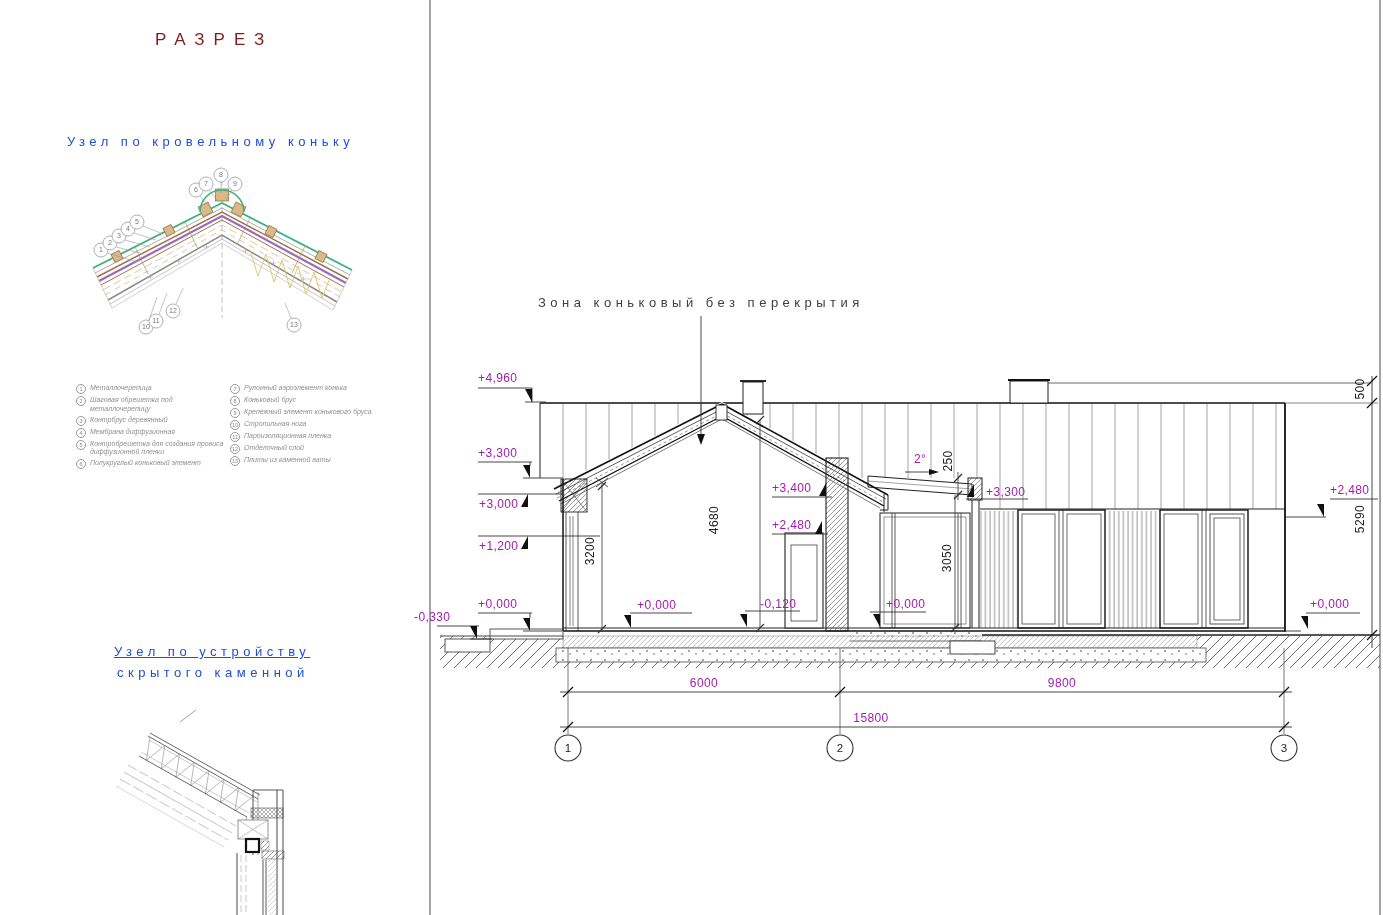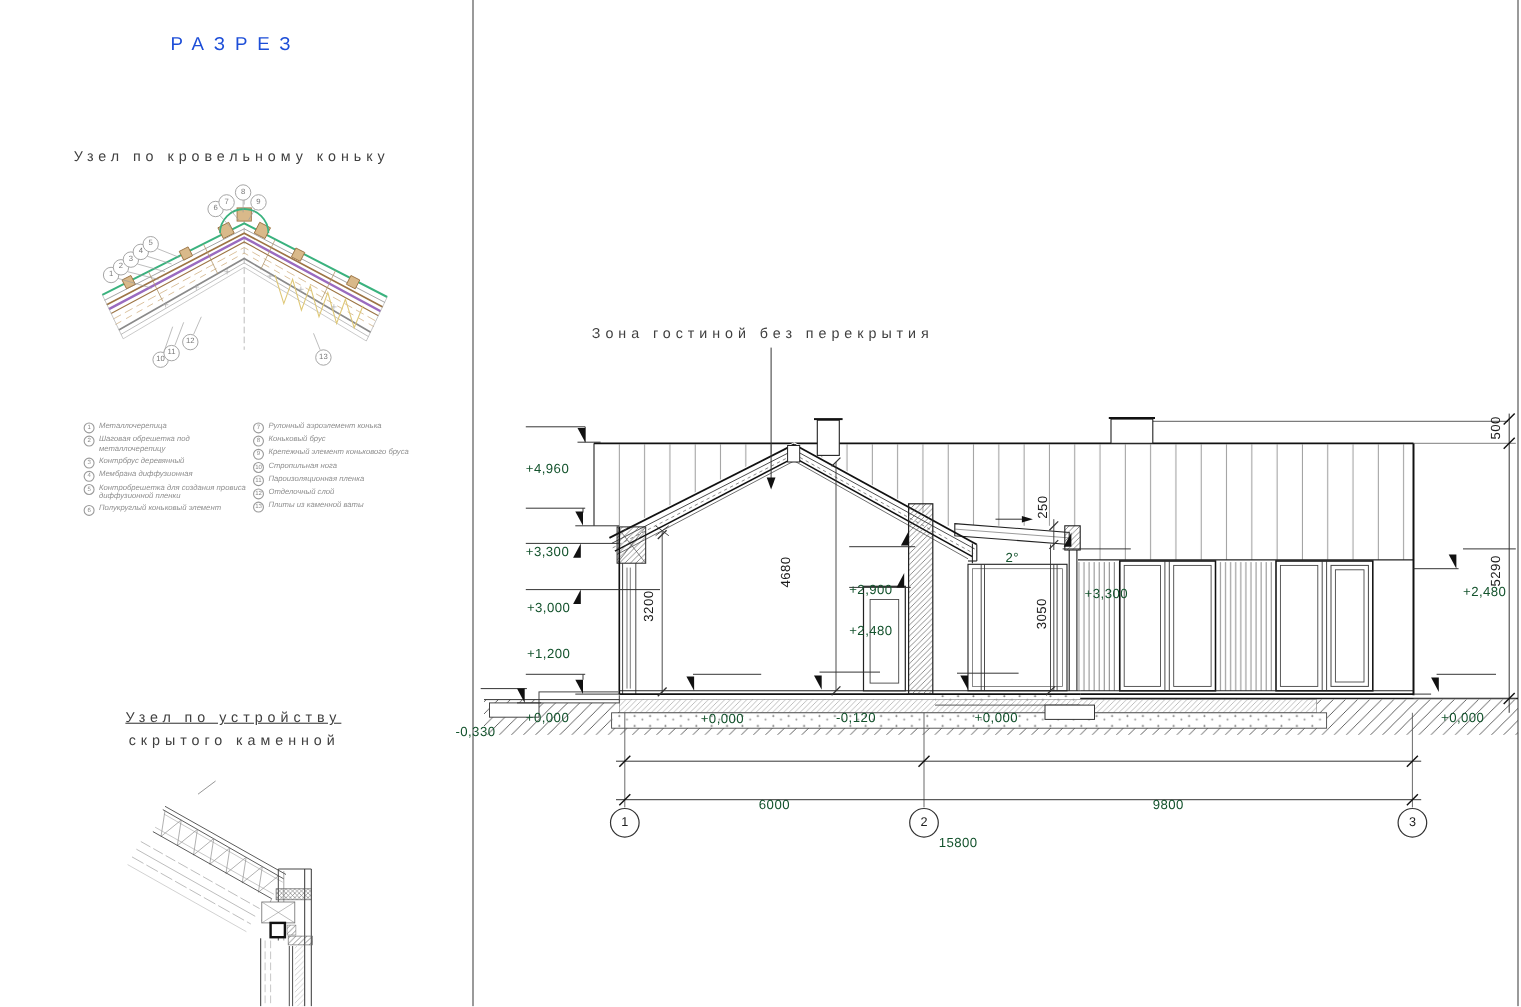--- a/index.html
+++ b/index.html
@@ -1,23 +1,23 @@
 <!DOCTYPE html>
 <html><head>
 <meta charset="utf-8">
 <style>
   html,body{margin:0;padding:0;background:#ffffff;}
   #stage{position:relative;width:1383px;height:915px;background:#fff;overflow:hidden;
          font-family:"Liberation Sans",sans-serif;}
   #linework{position:absolute;left:0;top:0;}
   .txt{position:absolute;white-space:nowrap;color:#2d2d2d;}
-  .t-title{font-size:17px;letter-spacing:9px;color:#1d4ed8;}
-  .t-head{font-size:13px;letter-spacing:4.5px;color:#404040;}
+  .t-title{font-size:17px;letter-spacing:9px;color:#7f1d1d;}
+  .t-head{font-size:13px;letter-spacing:4.5px;color:#1d4ed8;}
   .t-zone{font-size:13px;letter-spacing:4.5px;color:#3f3f3f;}
-  .t-dim{font-size:12px;letter-spacing:0.4px;color:#14532d;margin-top:48px;}
+  .t-dim{font-size:12px;letter-spacing:0.4px;color:#a21caf;}
   .t-dim-c{transform:translateX(-50%);}
   .t-rot{position:absolute;white-space:nowrap;font-size:12px;letter-spacing:0.4px;color:#1d1d1d;
          transform:translate(-50%,-50%) rotate(-90deg);}
   .legend{position:absolute;width:152px;}
   .lrow{display:flex;align-items:flex-start;margin-bottom:2px;min-height:9px;}
   .lnum{flex:0 0 auto;display:inline-block;width:8px;height:8px;border:0.7px solid #9a9a9a;
         border-radius:50%;font-size:5.5px;line-height:8px;text-align:center;color:#8a8a8a;
         margin-right:4px;font-style:normal;}
   .ltxt{font-size:7px;font-style:italic;color:#8f8f8f;line-height:1.25;white-space:normal;}
   .callout{position:absolute;width:14px;height:14px;font-size:7px;line-height:14px;
@@ -381,21 +381,21 @@
         <polygon points="1308,629 1308,616 1301,616"></polygon>
       </g>
     </g>
   </g>
 </svg>
 
 <div class="txt t-title" style="left:155px;top:30px;">РАЗРЕЗ</div>
 <div class="txt t-head" style="left:67px;top:134px;">Узел по кровельному коньку</div>
 <div class="txt t-head" style="left:114px;top:644px;text-decoration:underline;">Узел по устройству</div>
 <div class="txt t-head" style="left:117px;top:665px;">скрытого каменной</div>
-<div class="txt t-zone" style="left:538px;top:295px;">Зона гостиной без перекрытия</div>
+<div class="txt t-zone" style="left:538px;top:295px;">Зона коньковый без перекрытия</div>
 
 <div class="callout" style="left:94px;top:243px;">1</div>
 <div class="callout" style="left:103px;top:236px;">2</div>
 <div class="callout" style="left:112px;top:229px;">3</div>
 <div class="callout" style="left:121px;top:222px;">4</div>
 <div class="callout" style="left:130px;top:215px;">5</div>
 <div class="callout" style="left:189px;top:183px;">6</div>
 <div class="callout" style="left:199px;top:177px;">7</div>
 <div class="callout" style="left:214px;top:168px;">8</div>
 <div class="callout" style="left:228px;top:177px;">9</div>
@@ -463,21 +463,21 @@
 
 <div class="txt t-dim" style="left:478px;top:371px;">+4,960</div>
 <div class="txt t-dim" style="left:478px;top:446px;">+3,300</div>
 <div class="txt t-dim" style="left:479px;top:497px;">+3,000</div>
 <div class="txt t-dim" style="left:479px;top:539px;">+1,200</div>
 <div class="txt t-dim" style="left:478px;top:597px;">+0,000</div>
 <div class="txt t-dim" style="left:414px;top:610px;">-0,330</div>
 <div class="txt t-dim" style="left:637px;top:598px;">+0,000</div>
 <div class="txt t-dim" style="left:760px;top:597px;text-align:center;">-0,120</div>
 <div class="txt t-dim" style="left:886px;top:597px;">+0,000</div>
-<div class="txt t-dim" style="left:772px;top:481px;">+2,900</div>
+<div class="txt t-dim" style="left:772px;top:481px;">+3,400</div>
 <div class="txt t-dim" style="left:772px;top:518px;">+2,480</div>
 <div class="txt t-dim" style="left:986px;top:485px;">+3,300</div>
 <div class="txt t-dim" style="left:1330px;top:483px;">+2,480</div>
 <div class="txt t-dim" style="left:1310px;top:597px;">+0,000</div>
 <div class="txt t-dim" style="left:914px;top:452px;">2°</div>
 
 <div class="t-rot" style="left:590px;top:551px;">3200</div>
 <div class="t-rot" style="left:714px;top:520px;">4680</div>
 <div class="t-rot" style="left:947px;top:558px;">3050</div>
 <div class="t-rot" style="left:948px;top:461px;">250</div>

